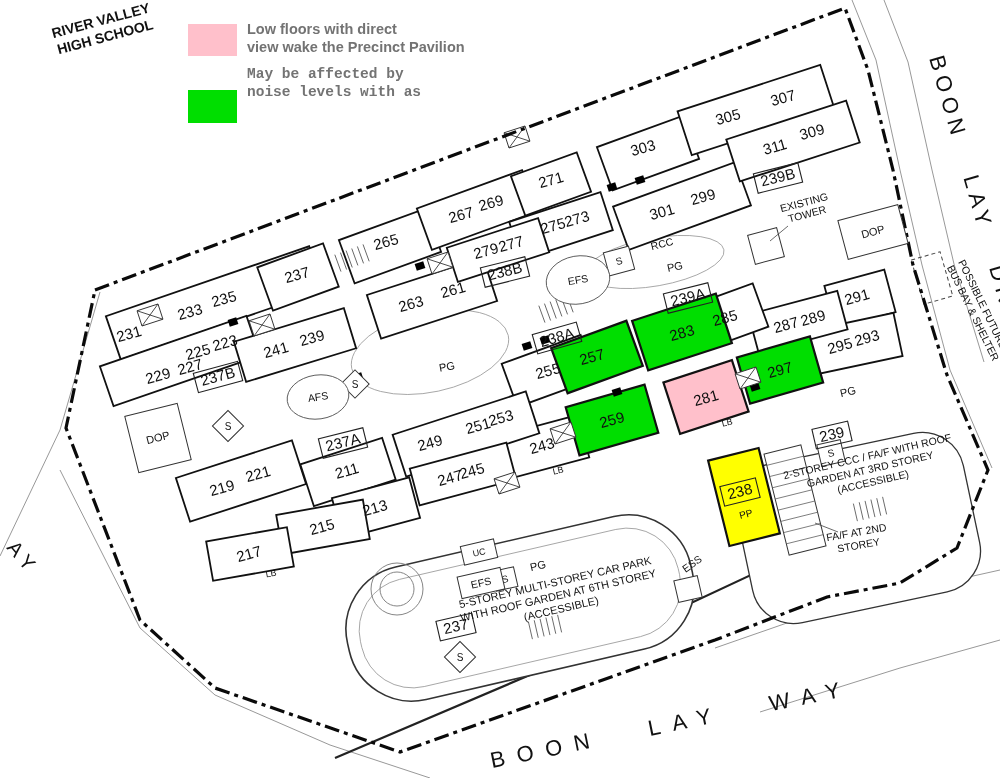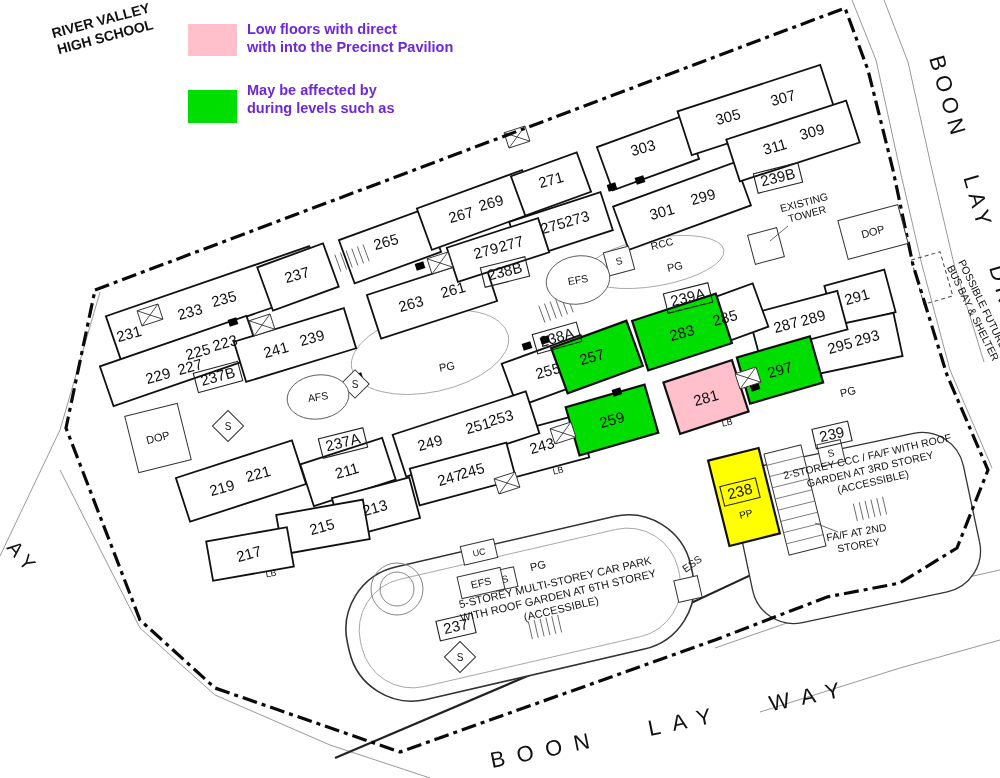--- a/index.html
+++ b/index.html
@@ -1,21 +1,21 @@
 <!DOCTYPE html>
 <html><head>
 <meta charset="utf-8">
 <style>
   html,body{margin:0;padding:0;background:#fff;}
   body{font-family:"Liberation Sans","DejaVu Sans",sans-serif;}
   .stage{position:relative;width:1000px;height:778px;overflow:hidden;background:#fff;}
   svg{position:absolute;left:0;top:0;}
   svg text{font-family:"Liberation Sans","DejaVu Sans",sans-serif;}
   .legend-swatch{position:absolute;border:0;}
-  .legend-text{position:absolute;font-size:14.5px;font-weight:bold;line-height:18px;color:#6d28d9;white-space:nowrap;}
+  .legend-text{position:absolute;font-size:14.5px;font-weight:bold;line-height:18px;color:#737373;white-space:nowrap;}
   .school{position:absolute;left:28px;top:12px;width:150px;text-align:center;font-size:14px;font-weight:600;line-height:17px;color:#111;transform:rotate(-15deg);}
 </style>
 </head>
 <body>
 
 <div class="stage">
   <svg id="map-svg" width="1000" height="778" viewBox="0 0 1000 778">
       <polyline points="852,0 876,60 900,170 922,265 950,370 992,468" fill="none" stroke="#8c8c8c" stroke-width="0.9"></polyline>
       <polyline points="884,0 908,62 932,170 954,264 984,362" fill="none" stroke="#8c8c8c" stroke-width="0.9"></polyline>
       <polyline points="60,470 140,628 215,695 330,745 430,778" fill="none" stroke="#8c8c8c" stroke-width="0.9"></polyline>
@@ -345,26 +345,26 @@
       </g>
       <g transform="translate(6 548) rotate(50)">
         <text x="0" y="0" font-size="20" letter-spacing="6" word-spacing="10" font-weight="500" fill="#111">AY</text>
       </g>
     </svg>
 
   <div>
     <div class="legend-swatch" style="left: 188px; top: 24px; width: 49px; height: 32px; background: rgb(255, 192, 203);"></div>
     <div class="legend-text" style="left:247px;top:20px;">
       <div>Low floors with direct</div>
-      <div>with into the Precinct Pavilion</div>
+      <div>view wake the Precinct Pavilion</div>
     </div>
     <div class="legend-swatch" style="left: 188px; top: 90px; width: 49px; height: 33px; background: rgb(0, 222, 0);"></div>
-    <div class="legend-text" style="left:247px;top:81px;">
+    <div class="legend-text" style="left:247px;top:65px;font-family:Liberation Mono, monospace;">
       <div>May be affected by</div>
-      <div>during levels such as</div>
+      <div>noise levels with as</div>
     </div>
   </div>
 
   <div class="school">
     <div>RIVER VALLEY</div>
     <div>HIGH SCHOOL</div>
   </div>
 </div>
 
 </body></html>

